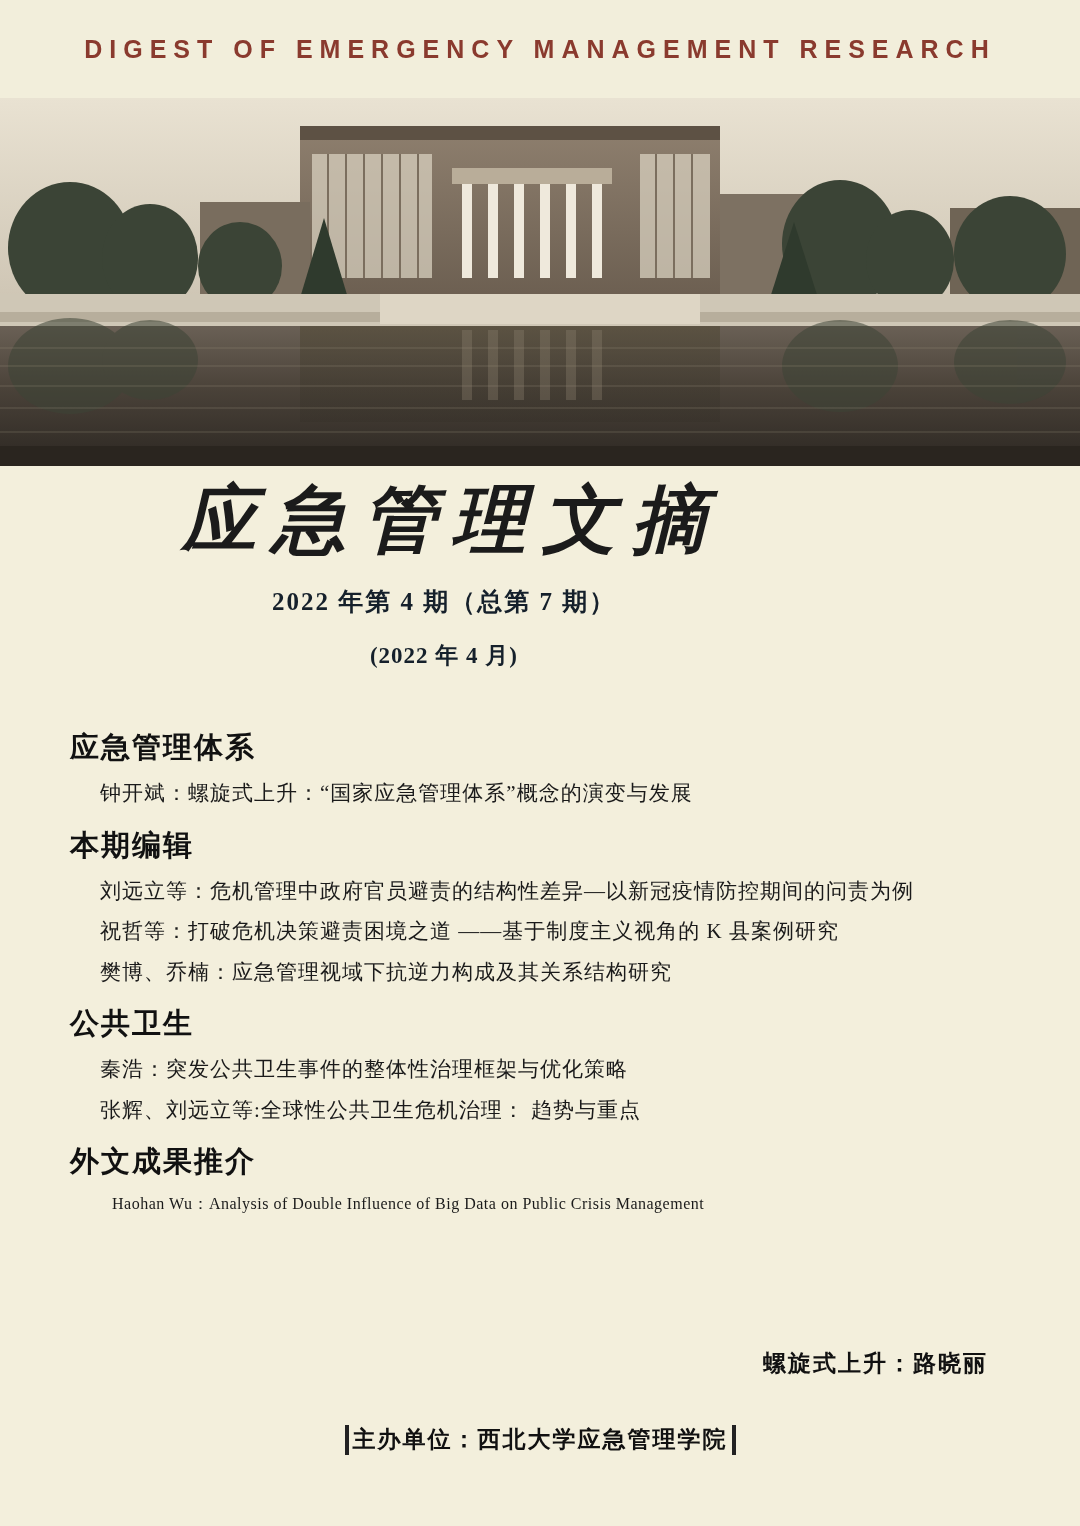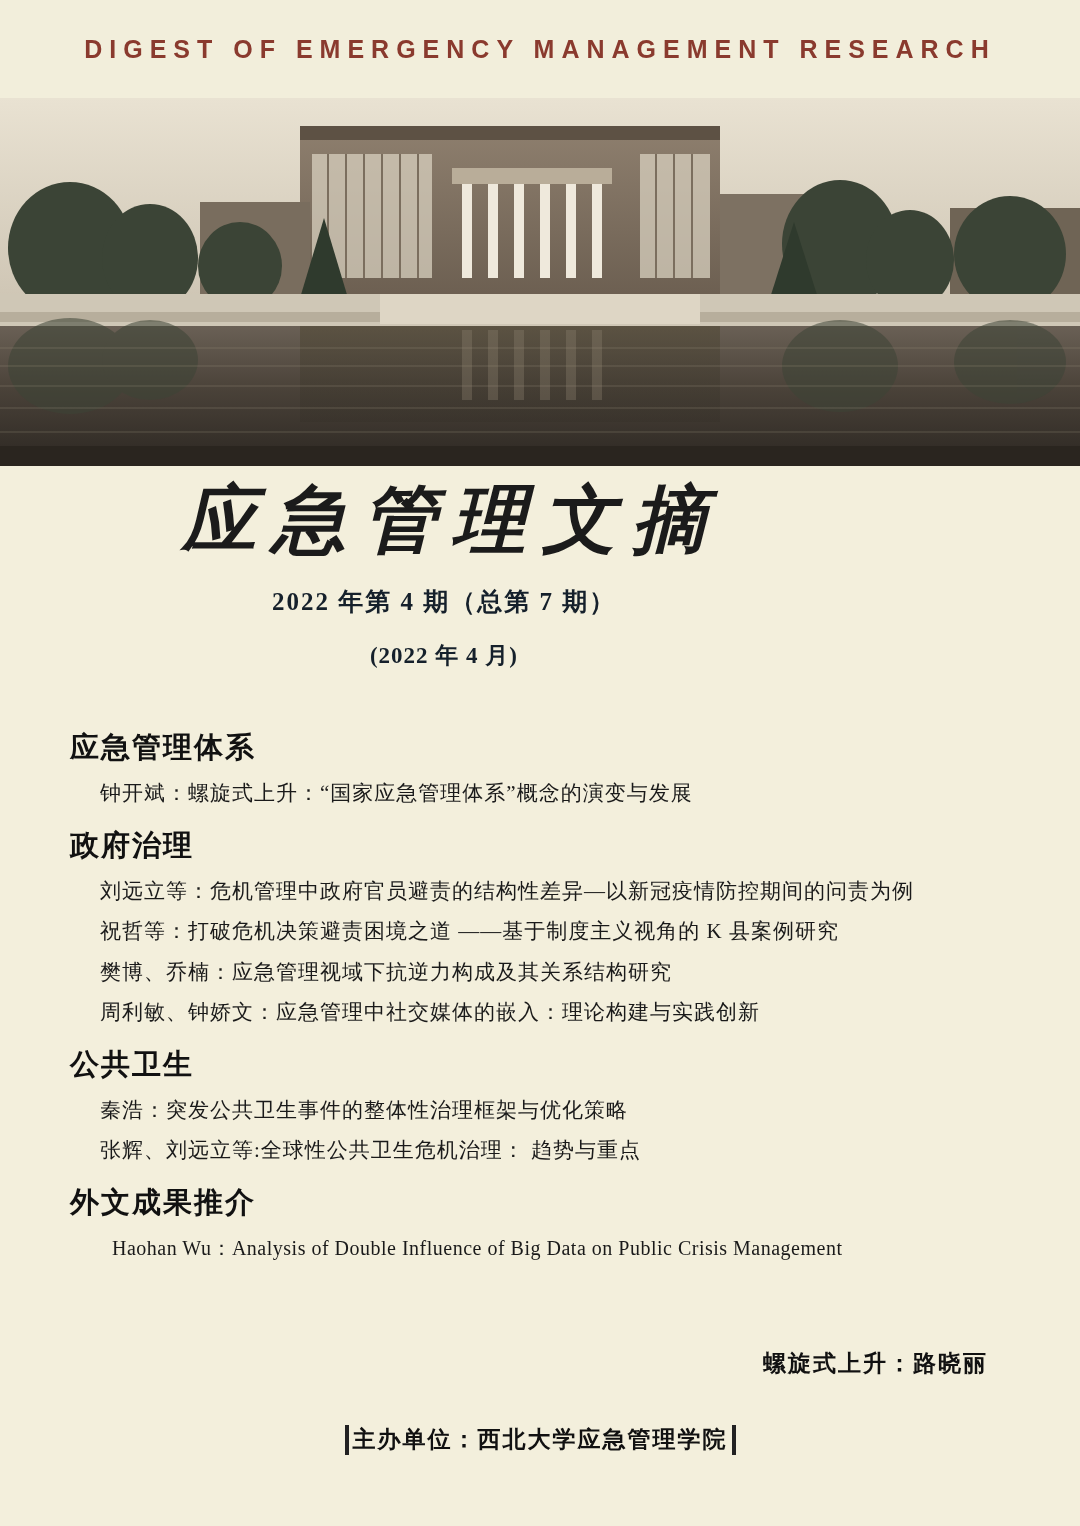--- a/index.html
+++ b/index.html
@@ -100,21 +100,21 @@
     font-weight: normal;
     color: #1a1a1a;
     letter-spacing: 1px;
     margin: 4px 0 9px 52px;
     line-height: 1.5;
     text-align: justify;
     padding-right: 10px;
   }
   .entry.latin {
     font-family: "Liberation Serif", serif;
-    font-size: 20px;
+    font-size: 16px;
     margin-left: 64px;
     letter-spacing: 0.5px;
   }
 
   
   .editor-line {
     position: absolute;
     top: 1348px; left: 0;
     width: 1080px;
     padding-right: 92px;
@@ -272,25 +272,24 @@
   </div>
 
   <div class="toc">
 
     <div class="section">
       <div class="section-title">应急管理体系</div>
       <div class="entry">钟开斌：螺旋式上升：“国家应急管理体系”概念的演变与发展</div>
     </div>
 
     <div class="section">
-      <div class="section-title">政府治理</div>
+      <div class="section-title">本期编辑</div>
       <div class="entry">刘远立等：危机管理中政府官员避责的结构性差异—以新冠疫情防控期间的问责为例</div>
       <div class="entry">祝哲等：打破危机决策避责困境之道 ——基于制度主义视角的 K 县案例研究</div>
       <div class="entry">樊博、乔楠：应急管理视域下抗逆力构成及其关系结构研究</div>
-      <div class="entry">周利敏、钟娇文：应急管理中社交媒体的嵌入：理论构建与实践创新</div>
     </div>
 
     <div class="section">
       <div class="section-title">公共卫生</div>
       <div class="entry">秦浩：突发公共卫生事件的整体性治理框架与优化策略</div>
       <div class="entry">张辉、刘远立等:全球性公共卫生危机治理： 趋势与重点</div>
     </div>
 
 
     <div class="section">

